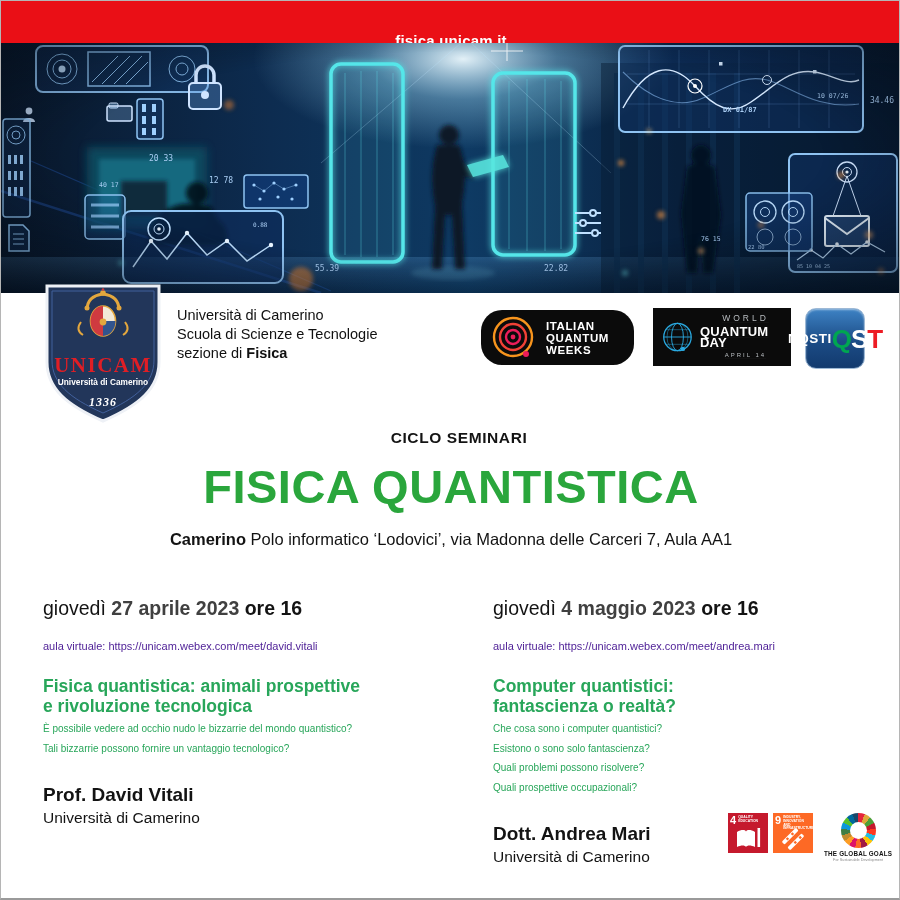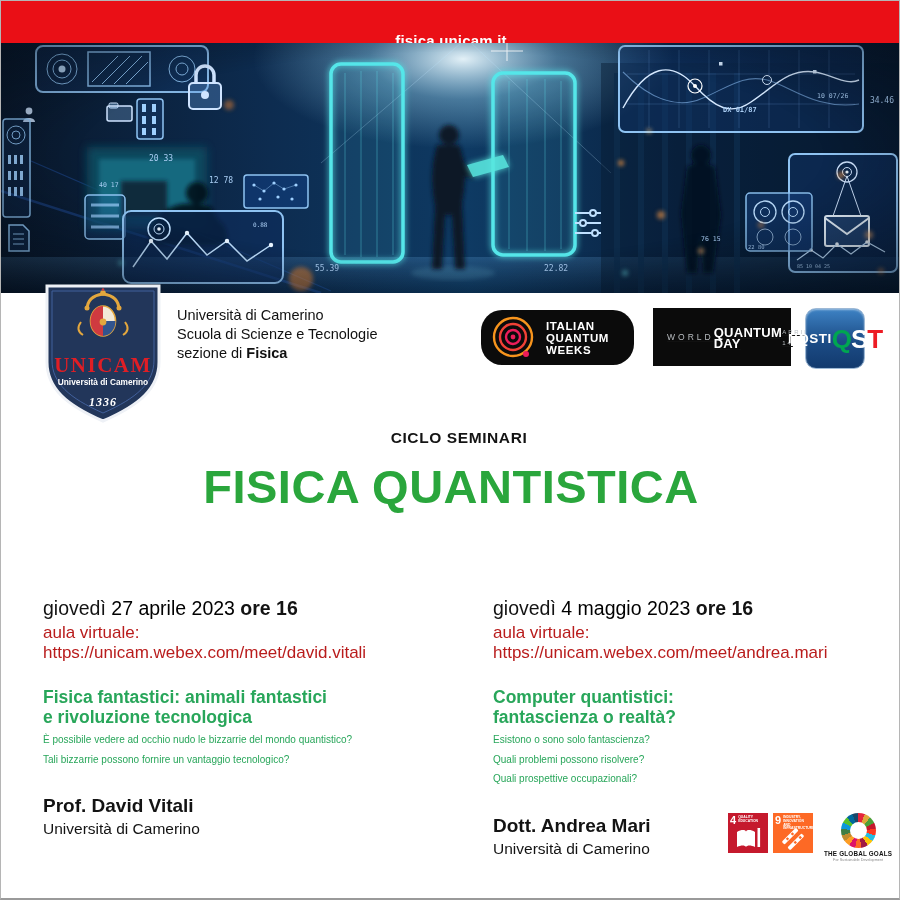--- a/index.html
+++ b/index.html
@@ -19,21 +19,21 @@
   
   .shield{position:absolute;left:44px;top:283px;width:116px;height:140px;}
   
   .uni-info{position:absolute;left:176px;top:305px;font-size:14.5px;line-height:19px;color:#111;}
   
   .logo-iqw{position:absolute;left:480px;top:309px;width:153px;height:55px;background:#0b0b0b;
     display:flex;align-items:center;gap:9px;padding-left:10px;box-sizing:border-box;border-radius:21px;}
   .iqw-text{color:#fff;font-weight:bold;font-size:11.5px;line-height:12px;letter-spacing:.6px;}
   .logo-wqd{position:absolute;left:652px;top:307px;width:138px;height:58px;background:#0b0b0b;
     display:flex;align-items:center;gap:6px;padding-left:8px;box-sizing:border-box;}
-  .wqd-text{display:flex;flex-direction:row;align-items:center;line-height:11px;text-decoration:underline;}
+  .wqd-text{display:flex;flex-direction:column;align-items:center;line-height:11px;text-decoration:underline;}
   .wqd-world{color:#b9bdc1;font-size:8.5px;letter-spacing:3px;}
   .wqd-qd{color:#fff;font-weight:bold;font-size:13px;letter-spacing:.3px;margin-top:2px;}
   .wqd-date{color:#b9bdc1;font-size:6px;letter-spacing:2px;margin-top:2px;}
   .logo-nqsti{position:absolute;left:804px;top:307px;width:58px;height:59px;border-radius:11px;
     background:linear-gradient(180deg,#3d82c4 0%,#1c4c86 55%,#123a6e 100%);
     border:1px solid #9db9d6;box-shadow:inset 0 1px 2px rgba(255,255,255,.5);
     display:flex;align-items:center;justify-content:center;}
   .nqsti-top{color:#fff;font-weight:bold;font-size:13.5px;letter-spacing:.5px;}
   .nqsti-row{font-weight:bold;font-size:26px;line-height:22px;letter-spacing:-1px;}
   .nqsti-q{color:#00a651;}.nqsti-s{color:#fff;}.nqsti-t{color:#ed1c24;}
@@ -41,23 +41,23 @@
   .kicker{position:absolute;left:8px;top:428px;width:900px;text-align:center;
     font-weight:bold;font-size:15.5px;letter-spacing:.6px;color:#131313;}
   .big-title{position:absolute;left:0;top:458px;width:900px;text-align:center;
     font-weight:bold;font-size:47px;letter-spacing:.5px;color:#2aa63c;}
   .location{position:absolute;left:0;top:529px;width:900px;text-align:center;font-size:16.5px;color:#131313;}
   .location b{font-weight:bold;}
   
   .talk{position:absolute;top:596px;width:390px;}
   .talk.left{left:42px;} .talk.right{left:492px;}
   .talk-date{font-size:19.5px;color:#131313;}
-  .talk-date .d-red{color:#000000;font-weight:normal;}
+  .talk-date .d-red{color:#404040;font-weight:bold;}
   .talk-date .d-bold{font-weight:bold;}
-  .talk-virtual{font-size:17px;color:#b91c1c;margin-top:3px;}
+  .talk-virtual{font-size:11px;color:#4c1d95;margin-top:20px;}
   .talk-title{margin-top:24px;font-weight:bold;font-size:17.5px;line-height:20px;color:#28a65a;white-space:pre-line;}
   .talk-q{font-size:10px;line-height:19.5px;color:#28a65a;margin:0;width:345px;}
   .talk-qs{margin-top:3px;}
   .talk-speaker{margin-top:26px;font-weight:bold;font-size:19px;color:#131313;}
   .talk-aff{font-size:15.5px;color:#131313;margin-top:3px;}
   
   .sdg-row{position:absolute;left:727px;top:812px;display:flex;align-items:flex-start;gap:5px;}
   .sdg-sq{width:40px;height:40px;color:#fff;position:relative;box-sizing:border-box;padding:2px;}
   .sdg4{background:#c5192d;} .sdg9{background:#fd6925;}
   .sdg-head{display:flex;gap:2px;align-items:flex-start;}
@@ -449,44 +449,48 @@
     </div>
   </div>
 
   <div class="logo-nqsti">
     <div class="nqsti-top">NQSTI</div>
     <div class="nqsti-row"><span class="nqsti-q">Q</span><span class="nqsti-s">S</span><span class="nqsti-t">T</span></div>
   </div>
 
   <div class="kicker">CICLO SEMINARI</div>
   <div class="big-title">FISICA QUANTISTICA</div>
+  <div class="location">
+    <b>Camerino</b><span> Polo informatico ‘Lodovici’, via Madonna delle Carceri 7, Aula AA1</span>
+  </div>
 
   <div class="talk left">
     <div class="talk-date">
       <span>giovedì </span><span class="d-red">27 aprile 2023</span><span class="d-bold"> ore 16</span>
     </div>
     <div class="talk-virtual">aula virtuale: https://unicam.webex.com/meet/david.vitali</div>
-    <div class="talk-title">Fisica fantastici: animali fantastici
+    <div class="talk-title">Fisica quantistica: animali prospettive
 e rivoluzione tecnologica</div>
     <div class="talk-qs">
       <p class="talk-q">È possibile vedere ad occhio nudo le bizzarrie del mondo quantistico?</p>
       <p class="talk-q">Tali bizzarrie possono fornire un vantaggio tecnologico?</p>
     </div>
     <div class="talk-speaker">Prof. David Vitali</div>
     <div class="talk-aff">Università di Camerino</div>
   </div>
 
   <div class="talk right">
     <div class="talk-date">
       <span>giovedì </span><span class="d-red">4 maggio 2023</span><span class="d-bold"> ore 16</span>
     </div>
     <div class="talk-virtual">aula virtuale: https://unicam.webex.com/meet/andrea.mari</div>
     <div class="talk-title">Computer quantistici:
 fantascienza o realtà?</div>
     <div class="talk-qs">
+      <p class="talk-q">Che cosa sono i computer quantistici?</p>
       <p class="talk-q">Esistono o sono solo fantascienza?</p>
       <p class="talk-q">Quali problemi possono risolvere?</p>
       <p class="talk-q">Quali prospettive occupazionali?</p>
     </div>
     <div class="talk-speaker">Dott. Andrea Mari</div>
     <div class="talk-aff">Università di Camerino</div>
   </div>
 
   <div class="sdg-row">
     <div class="sdg-sq sdg4">

